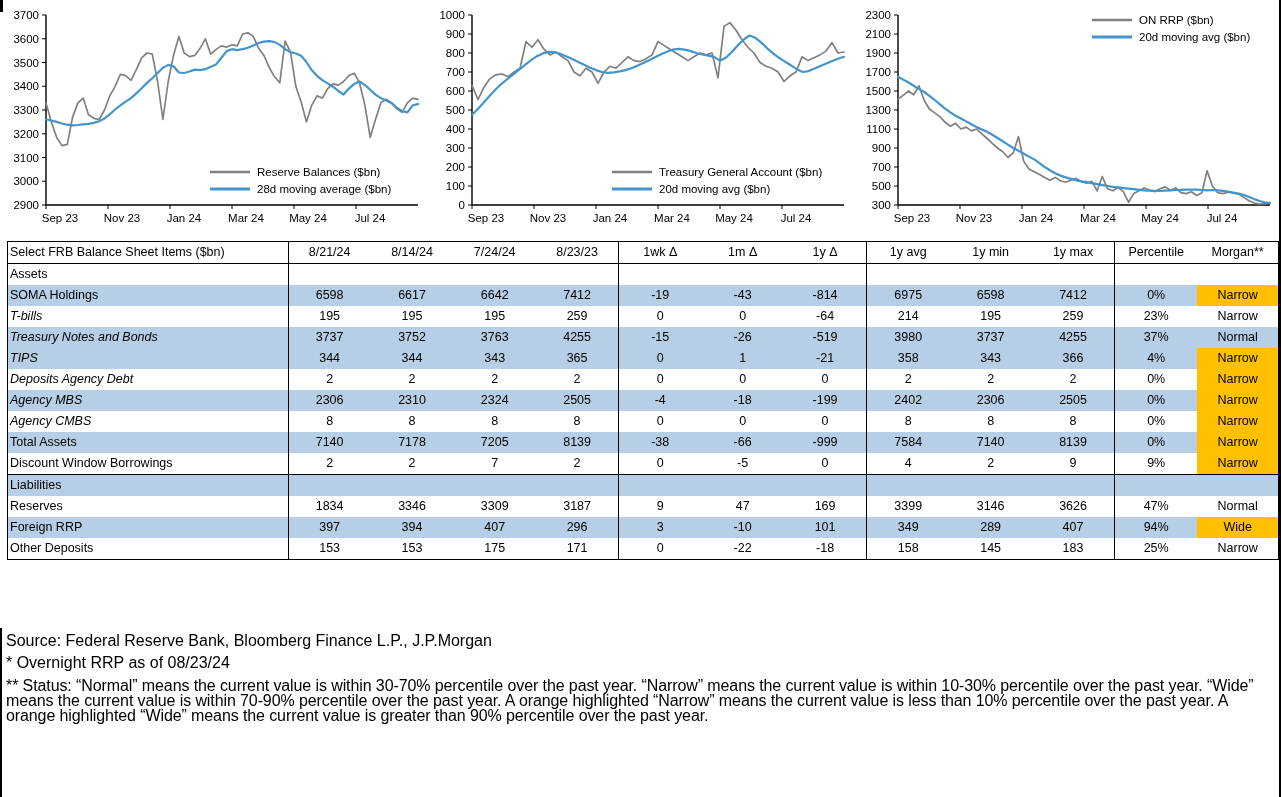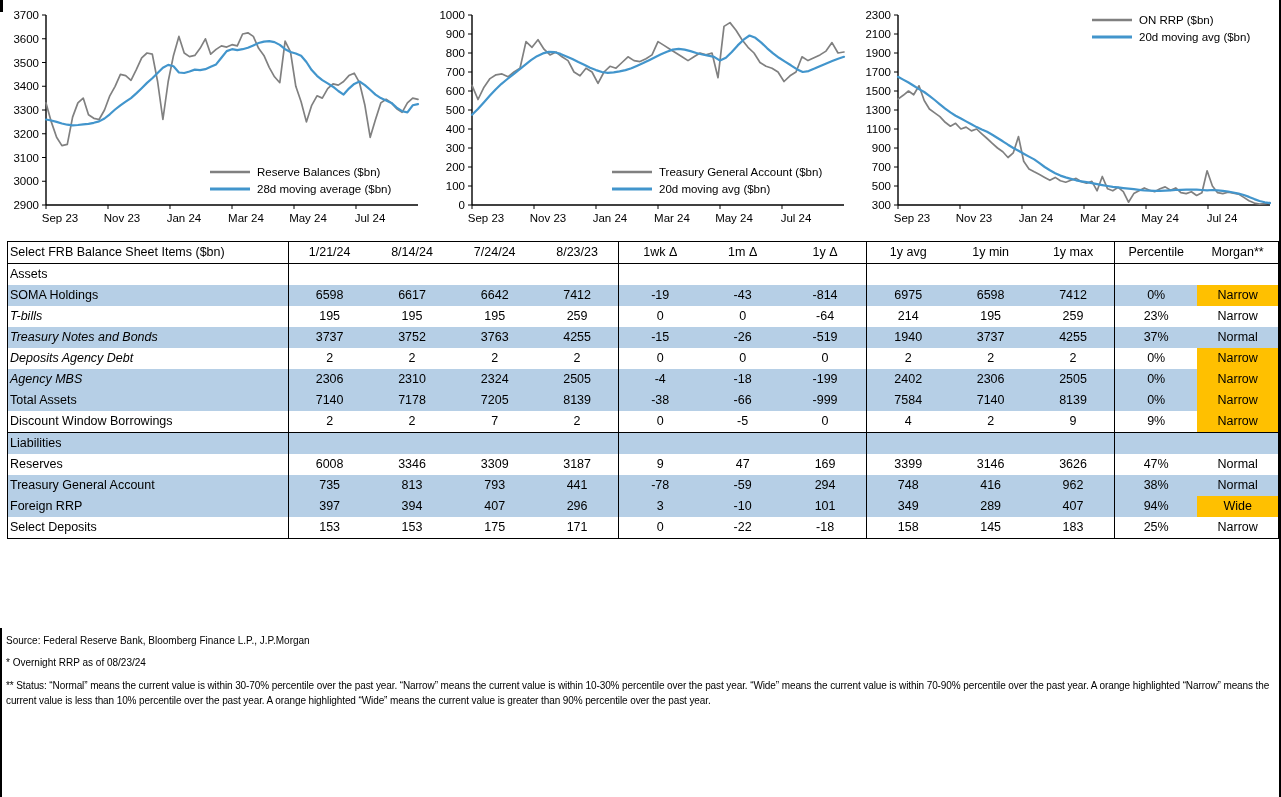--- a/index.html
+++ b/index.html
@@ -23,21 +23,21 @@
   .sep-top td{border-top:1.5px solid #000;}
   .b{font-weight:bold;}
   .in0{padding-left:5px;}
   .in1{padding-left:11px;}
   .in2{padding-left:19px;font-style:italic;}
   col.c-label{width:280px;}
   col.c-num{width:82.5px;}
   col.c-last{width:81px;}
   
   .footnotes{position:absolute;top:634px;left:6px;width:1271px;}
-  .fn{font-size:10px;line-height:14px;margin:0 0 8px 0;}
+  .fn{font-size:16px;line-height:14px;margin:0 0 8px 0;}
   .fn-status{line-height:15px;letter-spacing:-0.1px;margin-bottom:0;}
   
   .edge{position:absolute;background:#000;}
   .edge-right{right:0;top:0;width:2px;height:797px;}
   .edge-left-bottom{left:0;top:628px;width:2px;height:169px;}
   .edge-left-top{left:0;top:0;width:3px;height:12px;}
 </style>
 </head>
 <body>
 
@@ -193,21 +193,21 @@
           <col class="c-num">
           <col class="c-num">
           <col class="c-num">
           <col class="c-num">
           <col class="c-num">
           <col class="c-last">
         </colgroup>
       <thead>
           <tr>
             <th class="lbl in0 g-end">Select FRB Balance Sheet Items ($bn)</th>
-            <th class="num">1/21/24</th>
+            <th class="num">8/21/24</th>
             <th class="num">8/14/24</th>
             <th class="num">7/24/24</th>
             <th class="num g-end">8/23/23</th>
             <th class="num">1wk Δ</th>
             <th class="num">1m Δ</th>
             <th class="num g-end">1y Δ</th>
             <th class="num">1y avg</th>
             <th class="num">1y min</th>
             <th class="num g-end">1y max</th>
             <th class="num">Percentile</th>
@@ -262,25 +262,40 @@
           </tr>
           <tr>
             <td class="lbl in2 shaded g-end">Treasury Notes and Bonds</td>
             <td class="num shaded">3737</td>
             <td class="num shaded">3752</td>
             <td class="num shaded">3763</td>
             <td class="num g-end shaded">4255</td>
             <td class="num shaded">-15</td>
             <td class="num shaded">-26</td>
             <td class="num g-end shaded">-519</td>
-            <td class="num shaded">1940</td>
+            <td class="num shaded">3980</td>
             <td class="num shaded">3737</td>
             <td class="num g-end shaded">4255</td>
             <td class="num shaded">37%</td>
             <td class="num shaded">Normal</td>
+          </tr>
+          <tr>
+            <td class="lbl in2 shaded g-end">TIPS</td>
+            <td class="num shaded">344</td>
+            <td class="num shaded">344</td>
+            <td class="num shaded">343</td>
+            <td class="num g-end shaded">365</td>
+            <td class="num shaded">0</td>
+            <td class="num shaded">1</td>
+            <td class="num g-end shaded">-21</td>
+            <td class="num shaded">358</td>
+            <td class="num shaded">343</td>
+            <td class="num g-end shaded">366</td>
+            <td class="num shaded">4%</td>
+            <td class="num hl">Narrow</td>
           </tr>
           <tr>
             <td class="lbl in2 g-end">Deposits Agency Debt</td>
             <td class="num">2</td>
             <td class="num">2</td>
             <td class="num">2</td>
             <td class="num g-end">2</td>
             <td class="num">0</td>
             <td class="num">0</td>
             <td class="num g-end">0</td>
@@ -299,20 +314,35 @@
             <td class="num shaded">-4</td>
             <td class="num shaded">-18</td>
             <td class="num g-end shaded">-199</td>
             <td class="num shaded">2402</td>
             <td class="num shaded">2306</td>
             <td class="num g-end shaded">2505</td>
             <td class="num shaded">0%</td>
             <td class="num hl">Narrow</td>
           </tr>
           <tr>
+            <td class="lbl in2 g-end">Agency CMBS</td>
+            <td class="num">8</td>
+            <td class="num">8</td>
+            <td class="num">8</td>
+            <td class="num g-end">8</td>
+            <td class="num">0</td>
+            <td class="num">0</td>
+            <td class="num g-end">0</td>
+            <td class="num">8</td>
+            <td class="num">8</td>
+            <td class="num g-end">8</td>
+            <td class="num">0%</td>
+            <td class="num hl">Narrow</td>
+          </tr>
+          <tr>
             <td class="lbl in1 shaded g-end">Total Assets</td>
             <td class="num shaded">7140</td>
             <td class="num shaded">7178</td>
             <td class="num shaded">7205</td>
             <td class="num g-end shaded">8139</td>
             <td class="num shaded">-38</td>
             <td class="num shaded">-66</td>
             <td class="num g-end shaded">-999</td>
             <td class="num shaded">7584</td>
             <td class="num shaded">7140</td>
@@ -345,65 +375,50 @@
             <td class="num shaded"></td>
             <td class="num g-end shaded"></td>
             <td class="num shaded"></td>
             <td class="num shaded"></td>
             <td class="num g-end shaded"></td>
             <td class="num shaded"></td>
             <td class="num shaded"></td>
           </tr>
           <tr>
             <td class="lbl in1 g-end">Reserves</td>
-            <td class="num">6008</td>
+            <td class="num">1834</td>
             <td class="num">3346</td>
             <td class="num">3309</td>
             <td class="num g-end">3187</td>
             <td class="num">9</td>
             <td class="num">47</td>
             <td class="num g-end">169</td>
             <td class="num">3399</td>
             <td class="num">3146</td>
             <td class="num g-end">3626</td>
             <td class="num">47%</td>
             <td class="num">Normal</td>
-          </tr>
-          <tr>
-            <td class="lbl in1 shaded g-end">Treasury General Account</td>
-            <td class="num shaded">735</td>
-            <td class="num shaded">813</td>
-            <td class="num shaded">793</td>
-            <td class="num g-end shaded">441</td>
-            <td class="num shaded">-78</td>
-            <td class="num shaded">-59</td>
-            <td class="num g-end shaded">294</td>
-            <td class="num shaded">748</td>
-            <td class="num shaded">416</td>
-            <td class="num g-end shaded">962</td>
-            <td class="num shaded">38%</td>
-            <td class="num shaded">Normal</td>
           </tr>
           <tr>
             <td class="lbl in1 shaded g-end">Foreign RRP</td>
             <td class="num shaded">397</td>
             <td class="num shaded">394</td>
             <td class="num shaded">407</td>
             <td class="num g-end shaded">296</td>
             <td class="num shaded">3</td>
             <td class="num shaded">-10</td>
             <td class="num g-end shaded">101</td>
             <td class="num shaded">349</td>
             <td class="num shaded">289</td>
             <td class="num g-end shaded">407</td>
             <td class="num shaded">94%</td>
             <td class="num hl">Wide</td>
           </tr>
           <tr>
-            <td class="lbl in1 g-end">Select Deposits</td>
+            <td class="lbl in1 g-end">Other Deposits</td>
             <td class="num">153</td>
             <td class="num">153</td>
             <td class="num">175</td>
             <td class="num g-end">171</td>
             <td class="num">0</td>
             <td class="num">-22</td>
             <td class="num g-end">-18</td>
             <td class="num">158</td>
             <td class="num">145</td>
             <td class="num g-end">183</td>

